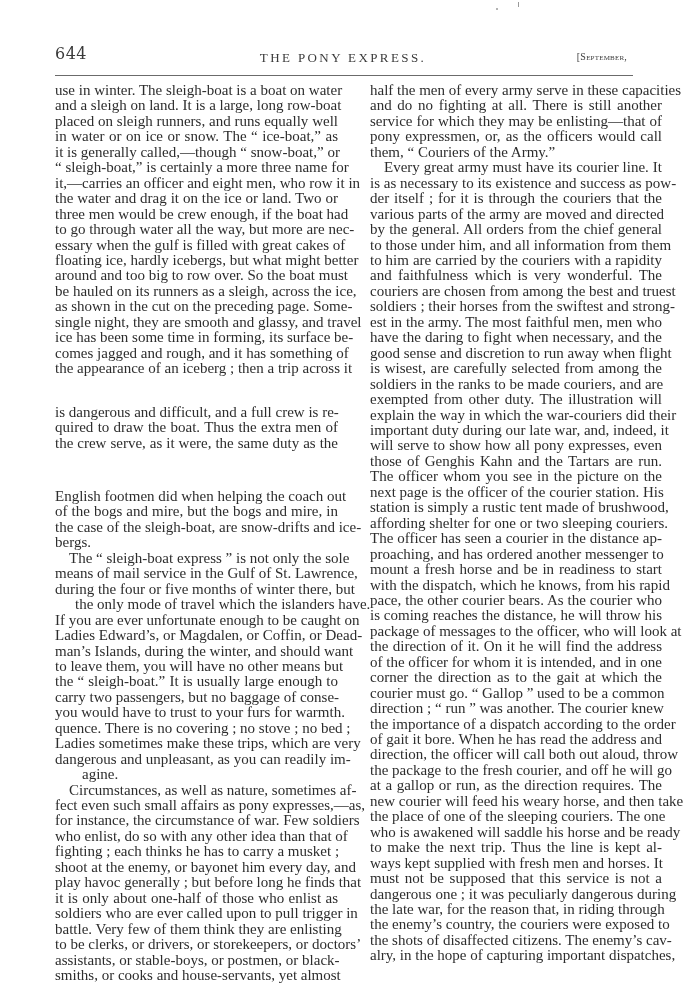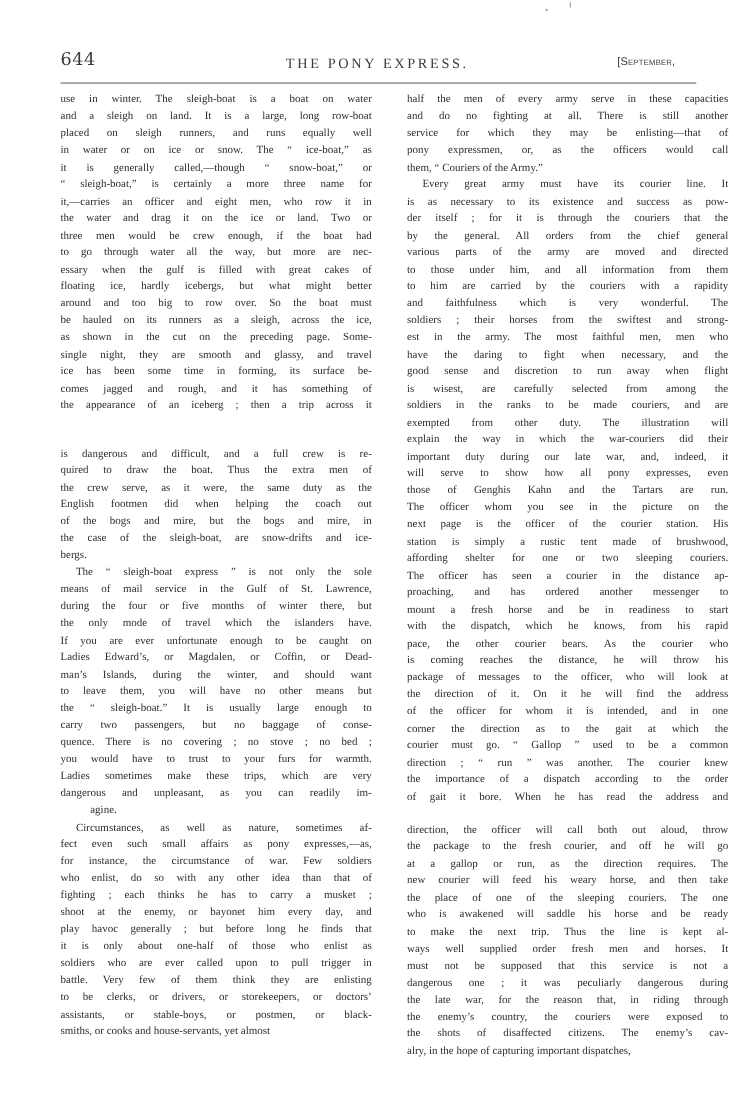--- a/index.html
+++ b/index.html
@@ -1,23 +1,23 @@
 <!DOCTYPE html>
 <html><head>
 <meta charset="utf-8">
 <style>
   html, body { margin: 0; padding: 0; background: #ffffff; }
   body { width: 683px; height: 1000px; position: relative; overflow: hidden; color: #2a2a2a; }
   .page { position: absolute; left: 0; top: 0; width: 683px; height: 1000px; background: #ffffff; }
   .header { position: absolute; left: 55px; top: 44px; width: 576px; height: 30px; font-family: "DejaVu Serif", "Liberation Serif", serif; }
   .page-number { position: absolute; left: 0; top: 0; font-size: 16px; color: #3a3a3a; letter-spacing: 0.5px; }
   .running-title { position: absolute; left: 0; right: 0; top: 6px; text-align: center; font-size: 13px; letter-spacing: 2.4px; color: #3a3a3a; font-family: "Liberation Serif", serif; }
-  .running-date { position: absolute; right: 17px; top: 7px; font-size: 10px; letter-spacing: 0.2px; color: #3a3a3a; font-family: Liberation Sans, sans-serif; font-variant: small-caps; }
+  .running-date { position: absolute; right: 4px; top: 7px; font-size: 10px; letter-spacing: 0.2px; color: #3a3a3a; font-family: Liberation Serif, serif; font-variant: small-caps; }
   .rule { position: absolute; left: 55px; top: 75px; width: 578px; height: 1px; background: #6b6b6b; }
-  .column { position: absolute; top: 83px; font-family: "Liberation Serif", serif; font-size: 10px; line-height: 15.45px; color: #2d2d2d; text-align: justify; }
+  .column { position: absolute; top: 83px; font-family: "Liberation Serif", serif; font-size: 15px; line-height: 15.45px; color: #2d2d2d; text-align: justify; }
   .col-left { left: 55px; width: 283px; }
   .col-right { left: 370px; width: 292px; }
   .column p { margin: 0; text-indent: 0; }
   .line { display: block; text-align: justify; text-align-last: justify; white-space: nowrap; overflow: visible; }
   .line.last { text-align-last: left; }
   .speck { position: absolute; background: #9a9a9a; border-radius: 50%; }
 </style>
 </head>
 <body>
 
@@ -46,38 +46,38 @@
         <span class="line" style="display: block;">around and too big to row over.  So the boat must</span>
         <span class="line" style="display: block;">be hauled on its runners as a sleigh, across the ice,</span>
         <span class="line" style="display: block;">as shown in the cut on the preceding page.  Some-</span>
         <span class="line" style="display: block;">single night, they are smooth and glassy, and travel</span>
         <span class="line" style="display: block;">ice has been some time in forming, its surface be-</span>
         <span class="line" style="display: block;">comes jagged and rough, and it has something of</span>
         <span class="line" style="display: block;">the appearance of an iceberg ; then a trip across it</span>
         <span class="line" style="display: block; margin-top: 28px;">is dangerous and difficult, and a full crew is re-</span>
         <span class="line" style="display: block;">quired to draw the boat.  Thus the extra men of</span>
         <span class="line" style="display: block;">the crew serve, as it were, the same duty as the</span>
-        <span class="line" style="display: block;">English footmen did when helping the coach out</span>
+        <span class="line" style="display: block; margin-top: 38px;">English footmen did when helping the coach out</span>
         <span class="line" style="display: block;">of the bogs and mire, but the bogs and mire, in</span>
         <span class="line" style="display: block;">the case of the sleigh-boat, are snow-drifts and ice-</span>
         <span class="line last" style="display: block;">bergs.</span>
       </p>
       <p>
         <span class="line" style="padding-left: 14px; display: block;">The “ sleigh-boat express ” is not only the sole</span>
         <span class="line" style="display: block;">means of mail service in the Gulf of St. Lawrence,</span>
         <span class="line" style="display: block;">during the four or five months of winter there, but</span>
-        <span class="line" style="display: block;">the only mode of travel which the islanders have.</span>
+        <span class="line" style="display: block; margin-left: 20px;">the only mode of travel which the islanders have.</span>
         <span class="line" style="display: block;">If you are ever unfortunate enough to be caught on</span>
         <span class="line" style="display: block;">Ladies Edward’s, or Magdalen, or Coffin, or Dead-</span>
         <span class="line" style="display: block;">man’s Islands, during the winter, and should want</span>
         <span class="line" style="display: block;">to leave them, you will have no other means but</span>
         <span class="line" style="display: block;">the “ sleigh-boat.”  It is usually large enough to</span>
         <span class="line" style="display: block;">carry two passengers, but no baggage of conse-</span>
+        <span class="line" style="display: block;">you would have to trust to your furs for warmth.</span>
         <span class="line" style="display: block;">quence.  There is no covering ; no stove ; no bed ;</span>
-        <span class="line" style="display: block;">you would have to trust to your furs for warmth.</span>
         <span class="line" style="display: block;">Ladies sometimes make these trips, which are very</span>
         <span class="line" style="display: block;">dangerous and unpleasant, as you can readily im-</span>
         <span class="line last" style="display: block; margin-left: 27px;">agine.</span>
       </p>
       <p>
         <span class="line" style="padding-left: 14px; display: block;">Circumstances, as well as nature, sometimes af-</span>
         <span class="line" style="display: block;">fect even such small affairs as pony expresses,—as,</span>
         <span class="line" style="display: block;">for instance, the circumstance of war.  Few soldiers</span>
         <span class="line" style="display: block;">who enlist, do so with any other idea than that of</span>
         <span class="line" style="display: block;">fighting ; each thinks he has to carry a musket ;</span>
@@ -96,25 +96,26 @@
         <span class="line" style="display: block;">half the men of every army serve in these capacities</span>
         <span class="line" style="display: block;">and do no fighting at all.  There is still another</span>
         <span class="line" style="display: block;">service for which they may be enlisting—that of</span>
         <span class="line" style="display: block;">pony expressmen, or, as the officers would call</span>
         <span class="line last" style="display: block;">them, “ Couriers of the Army.”</span>
       </p>
       <p>
         <span class="line" style="padding-left: 14px; display: block;">Every great army must have its courier line.  It</span>
         <span class="line" style="display: block;">is as necessary to its existence and success as pow-</span>
         <span class="line" style="display: block;">der itself ; for it is through the couriers that the</span>
+        <span class="line" style="display: block;">various parts of the army are moved and directed</span>
         <span class="line" style="display: block;">by the general.  All orders from the chief general</span>
-        <span class="line" style="display: block;">various parts of the army are moved and directed</span>
         <span class="line" style="display: block;">to those under him, and all information from them</span>
         <span class="line" style="display: block;">to him are carried by the couriers with a rapidity</span>
         <span class="line" style="display: block;">and faithfulness which is very wonderful.  The</span>
+        <span class="line" style="display: block;">couriers are chosen from among the best and truest</span>
         <span class="line" style="display: block;">soldiers ; their horses from the swiftest and strong-</span>
         <span class="line" style="display: block;">est in the army.  The most faithful men, men who</span>
         <span class="line" style="display: block;">have the daring to fight when necessary, and the</span>
         <span class="line" style="display: block;">good sense and discretion to run away when flight</span>
         <span class="line" style="display: block;">is wisest, are carefully selected from among the</span>
         <span class="line" style="display: block;">soldiers in the ranks to be made couriers, and are</span>
         <span class="line" style="display: block;">exempted from other duty.  The illustration will</span>
         <span class="line" style="display: block;">explain the way in which the war-couriers did their</span>
         <span class="line" style="display: block;">important duty during our late war, and, indeed, it</span>
         <span class="line" style="display: block;">will serve to show how all pony expresses, even</span>
@@ -130,28 +131,28 @@
         <span class="line" style="display: block;">pace, the other courier bears.  As the courier who</span>
         <span class="line" style="display: block;">is coming reaches the distance, he will throw his</span>
         <span class="line" style="display: block;">package of messages to the officer, who will look at</span>
         <span class="line" style="display: block;">the direction of it.  On it he will find the address</span>
         <span class="line" style="display: block;">of the officer for whom it is intended, and in one</span>
         <span class="line" style="display: block;">corner the direction as to the gait at which the</span>
         <span class="line" style="display: block;">courier must go.  “ Gallop ” used to be a common</span>
         <span class="line" style="display: block;">direction ; “ run ” was another.  The courier knew</span>
         <span class="line" style="display: block;">the importance of a dispatch according to the order</span>
         <span class="line" style="display: block;">of gait it bore.  When he has read the address and</span>
-        <span class="line" style="display: block; margin-top: 15px;">direction, the officer will call both out aloud, throw</span>
+        <span class="line" style="display: block;">direction, the officer will call both out aloud, throw</span>
         <span class="line" style="display: block;">the package to the fresh courier, and off he will go</span>
         <span class="line" style="display: block;">at a gallop or run, as the direction requires.  The</span>
         <span class="line" style="display: block;">new courier will feed his weary horse, and then take</span>
         <span class="line" style="display: block;">the place of one of the sleeping couriers.  The one</span>
         <span class="line" style="display: block;">who is awakened will saddle his horse and be ready</span>
         <span class="line" style="display: block;">to make the next trip.  Thus the line is kept al-</span>
-        <span class="line" style="display: block;">ways well supplied order fresh men and horses.  It</span>
+        <span class="line" style="display: block;">ways kept supplied with fresh men and horses.  It</span>
         <span class="line" style="display: block;">must not be supposed that this service is not a</span>
         <span class="line" style="display: block;">dangerous one ; it was peculiarly dangerous during</span>
         <span class="line" style="display: block;">the late war, for the reason that, in riding through</span>
         <span class="line" style="display: block;">the enemy’s country, the couriers were exposed to</span>
         <span class="line" style="display: block;">the shots of disaffected citizens.  The enemy’s cav-</span>
         <span class="line last" style="display: block;">alry, in the hope of capturing important dispatches,</span>
       </p>
     </div>
 
   <div class="speck" style="left:496px;top:8px;width:2px;height:2px;"></div>

